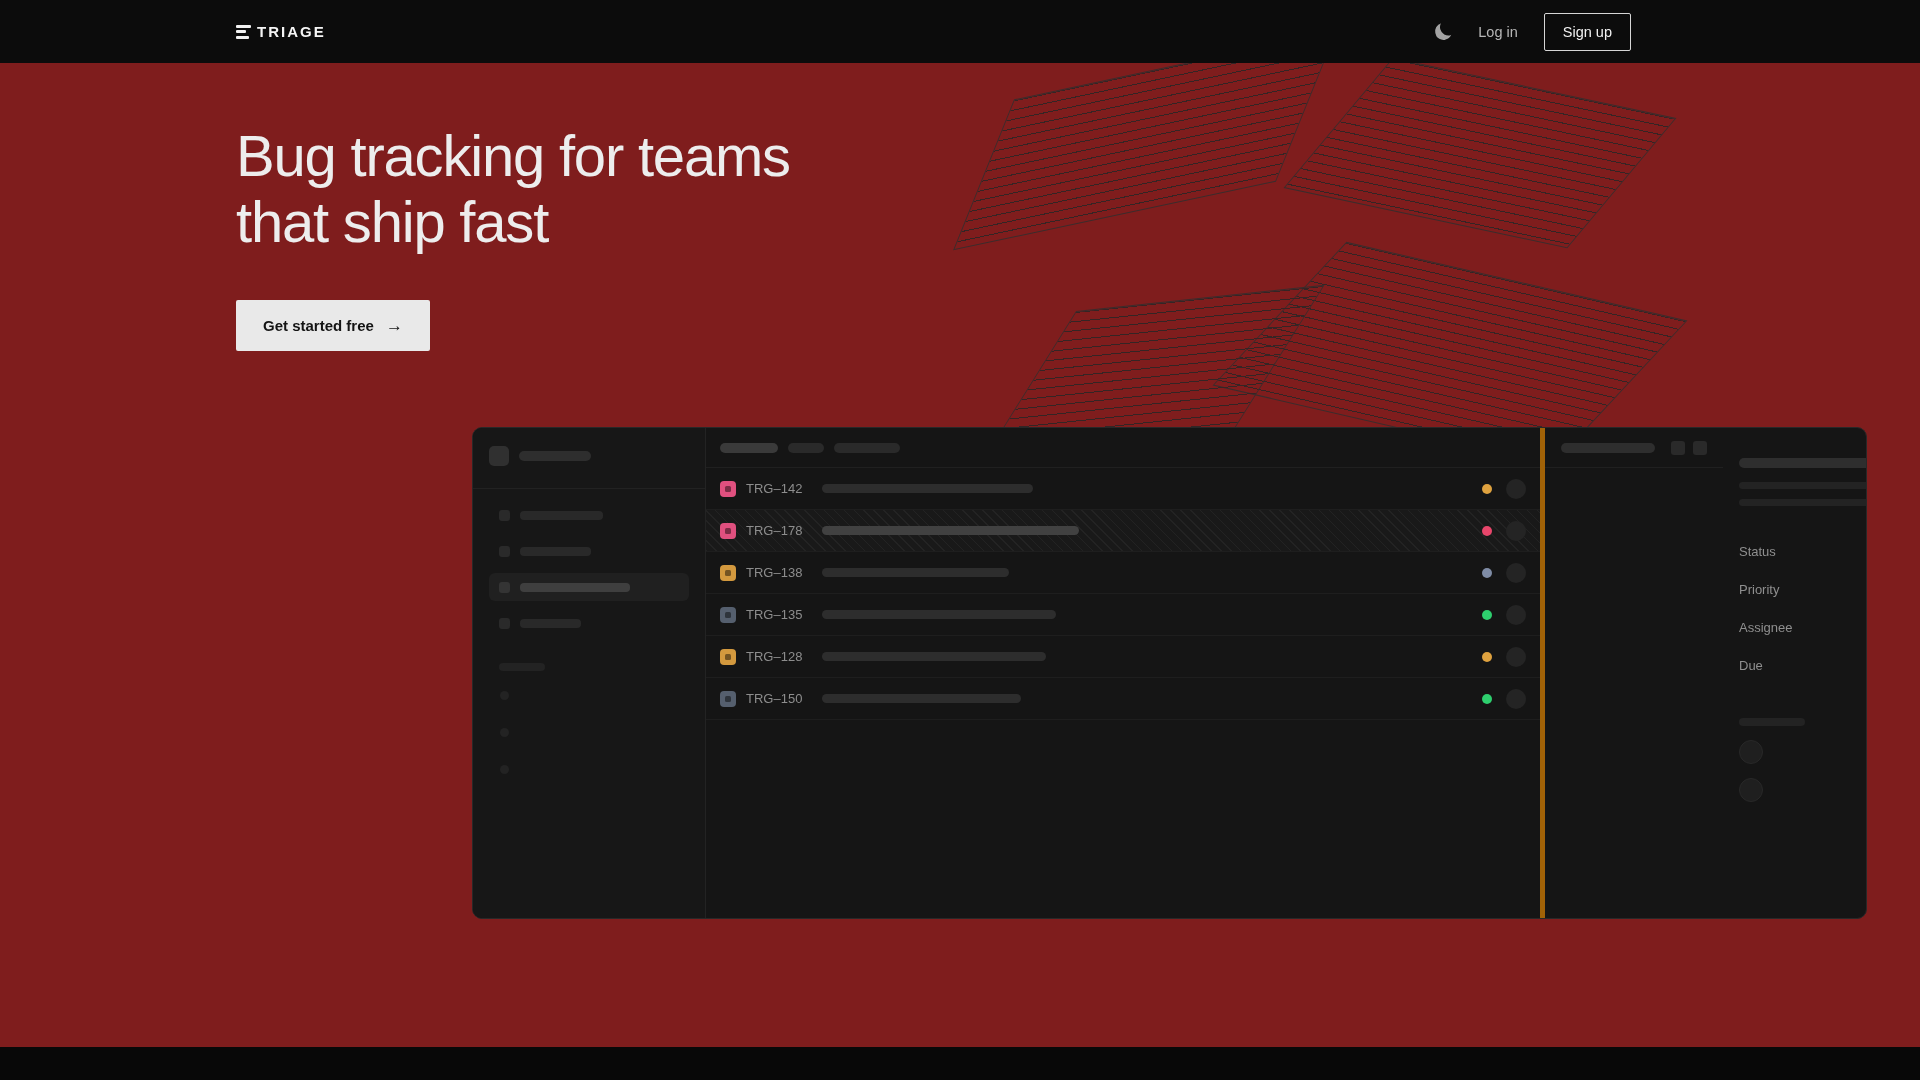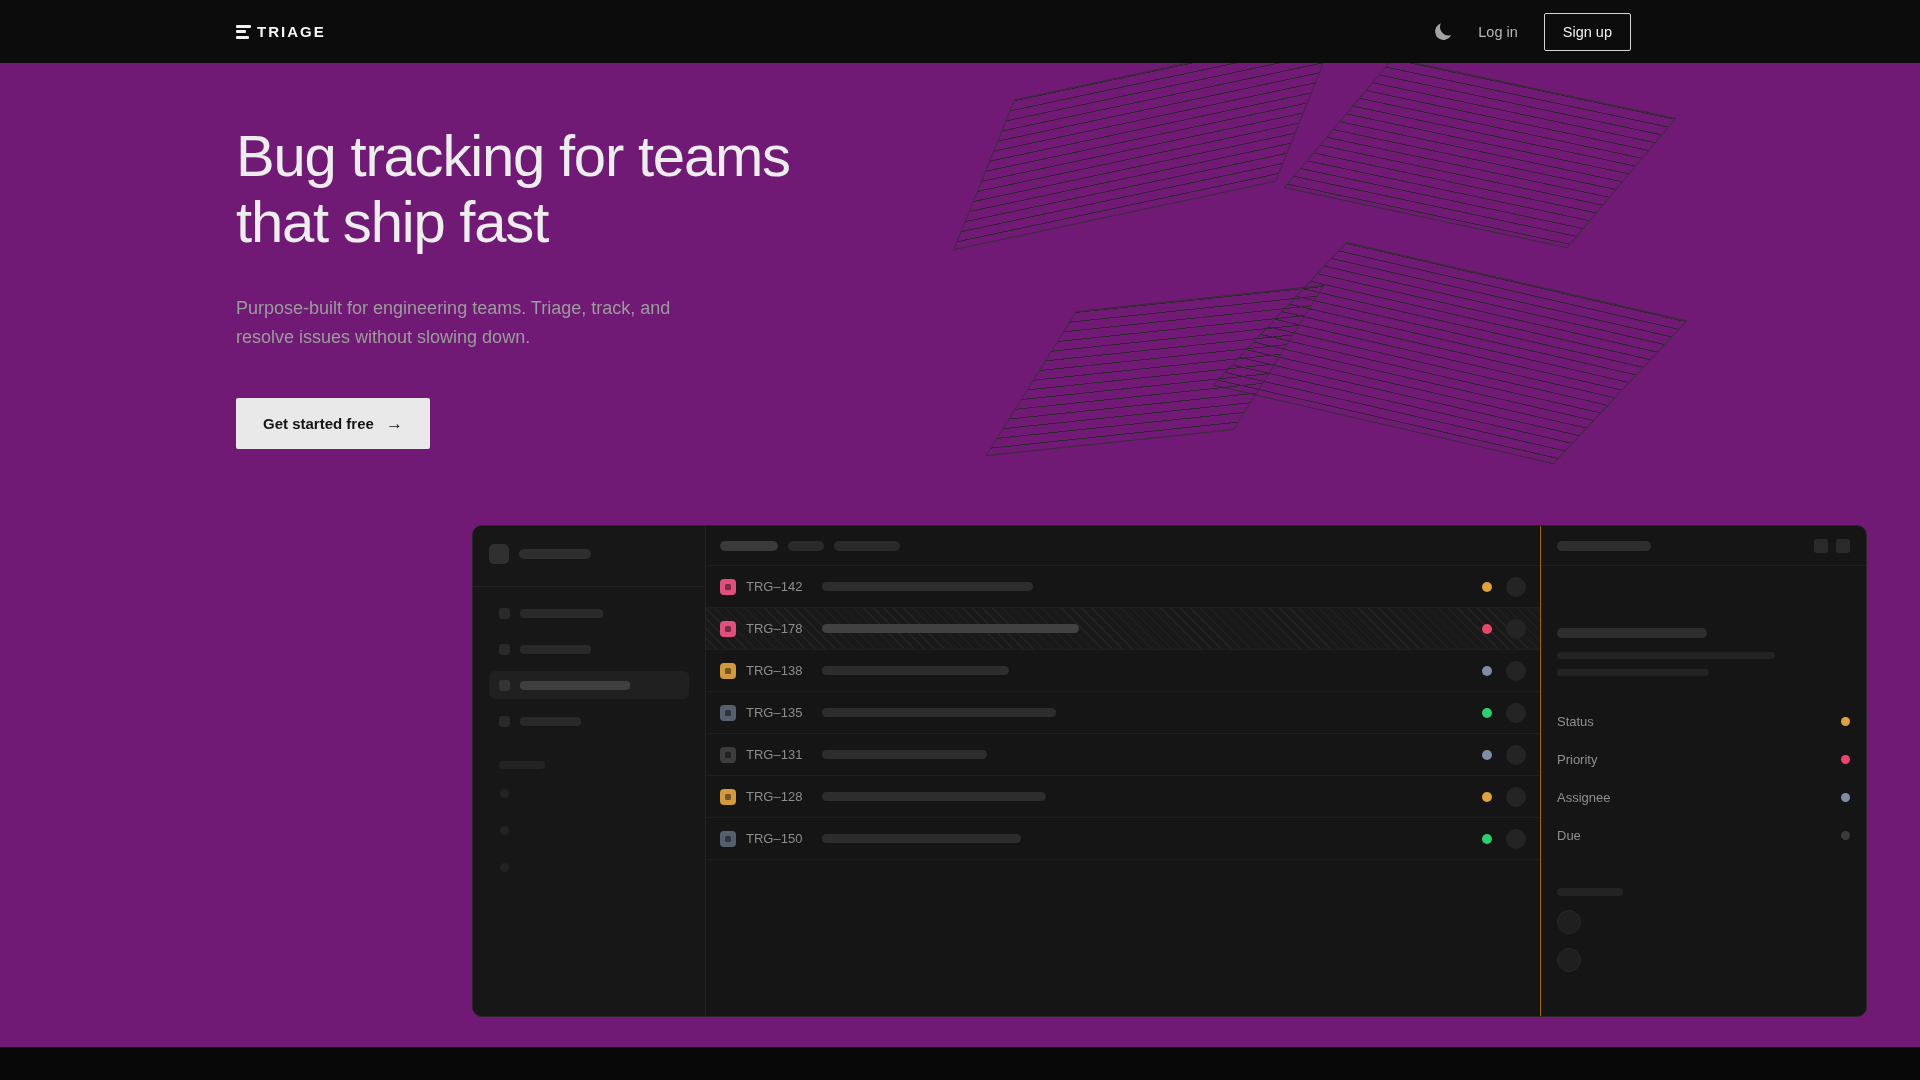--- a/index.html
+++ b/index.html
@@ -31,21 +31,21 @@
     transform: rotate(-15deg); cursor: pointer;
   }
   .login { color: #b6b6b6; font-size: 14.5px; cursor: pointer; text-decoration: none; }
   .signup {
     background: transparent; border: 1px solid #d6d6d6; color: #f2f2f2;
     font-size: 14.5px; padding: 10px 18px; border-radius: 2px; cursor: pointer;
     font-family: inherit;
   }
 
   
-  .hero { position: relative; height: 984px; background: #701a75; }
+  .hero { position: relative; height: 984px; background: #7f1d1d; }
   .hero-content { position: relative; z-index: 2; padding-left: 236px; }
   .hero-title {
     padding-top: 60px; color: #ededed; font-size: 58px; font-weight: 500;
     letter-spacing: -1.2px; line-height: 1.13;
   }
   .hero-sub {
     margin-top: 40px; color: #9c9c9c; font-size: 18px; line-height: 1.62; font-weight: 400;
   }
   .cta {
     margin-top: 46px; display: inline-flex; align-items: center; gap: 12px;
@@ -113,21 +113,21 @@
   }
   .issue-icon .inner { width: 6px; height: 6px; border-radius: 1.5px; background: rgba(0,0,0,0.45); }
   .issue-id { margin-left: 10px; width: 64px; font-size: 13px; color: #8d8d8d; flex-shrink: 0; }
   .issue-bar { height: 9px; background: #2d2d2d; border-radius: 5px; margin-left: 12px; }
   .issue-row.hl .issue-bar { background: #414141; }
   .row-spacer { flex: 1; }
   .status-dot { width: 10px; height: 10px; border-radius: 50%; flex-shrink: 0; }
   .row-avatar { width: 20px; height: 20px; border-radius: 50%; background: #242424; margin-left: 14px; flex-shrink: 0; }
 
   
-  .mk-detail { width: 326px; border-left: 1px solid #a16207; flex-shrink: 0; display: flex; flex-direction: column; gap: 32px; }
+  .mk-detail { width: 326px; border-left: 5px solid #a16207; flex-shrink: 0; display: flex; flex-direction: row; }
   .detail-header { height: 40px; border-bottom: 1px solid #202020; display: flex; align-items: center; padding: 0 16px; gap: 8px; }
   .detail-header .sk { width: 94px; background: #2e2e2e; }
   .dh-spacer { flex: 1; }
   .dh-sq { width: 14px; height: 14px; border-radius: 3px; background: #2a2a2a; }
   .detail-body { padding: 0 16px; }
   .detail-title-bar { display: block; width: 150px; margin-top: 30px; background: #2e2e2e; }
   .detail-line1 { display: block; width: 218px; height: 7px; background: #232323; border-radius: 4px; margin-top: 14px; }
   .detail-line2 { display: block; width: 152px; height: 7px; background: #232323; border-radius: 4px; margin-top: 10px; }
   .detail-fields { margin-top: 26px; }
   .field-row { height: 38px; display: flex; align-items: center; justify-content: space-between; border-top: 1px solid transparent; }
@@ -165,24 +165,20 @@
     <div class="wire p2"></div>
     <div class="wire p3"></div>
     <div class="wire p4"></div>
   </div>
 
   <div class="hero-content">
     <h1 class="hero-title">
       <span>Bug tracking for teams</span><br>
       <span>that ship fast</span>
     </h1>
-    <p class="hero-sub">
-      <span>Purpose-built for engineering teams. Triage, track, and</span><br>
-      <span>resolve issues without slowing down.</span>
-    </p>
     <button class="cta">
       <span>Get started free</span>
       <span class="cta-arrow">→</span>
     </button>
 
     
     <div class="mockup">
 
       <aside class="mk-sidebar">
         <div class="ws-row">
@@ -264,30 +260,20 @@
     <span class="issue-icon" style="background: rgb(85, 95, 110);">
                 <span class="inner"></span>
               </span>
     <span class="issue-id">TRG–135</span>
     <span class="issue-bar" style="width: 234px;"></span>
     <span class="row-spacer"></span>
     <span class="status-dot" style="background: rgb(46, 207, 110);"></span>
     <span class="row-avatar"></span>
   </div>
 
-  <div class="issue-row">
-    <span class="issue-icon" style="background: rgb(61, 61, 61);">
-                <span class="inner"></span>
-              </span>
-    <span class="issue-id">TRG–131</span>
-    <span class="issue-bar" style="width: 165px;"></span>
-    <span class="row-spacer"></span>
-    <span class="status-dot" style="background: rgb(127, 140, 166);"></span>
-    <span class="row-avatar"></span>
-  </div>
 
   <div class="issue-row">
     <span class="issue-icon" style="background: rgb(211, 153, 62);">
                 <span class="inner"></span>
               </span>
     <span class="issue-id">TRG–128</span>
     <span class="issue-bar" style="width: 224px;"></span>
     <span class="row-spacer"></span>
     <span class="status-dot" style="background: rgb(223, 162, 63);"></span>
     <span class="row-avatar"></span>

